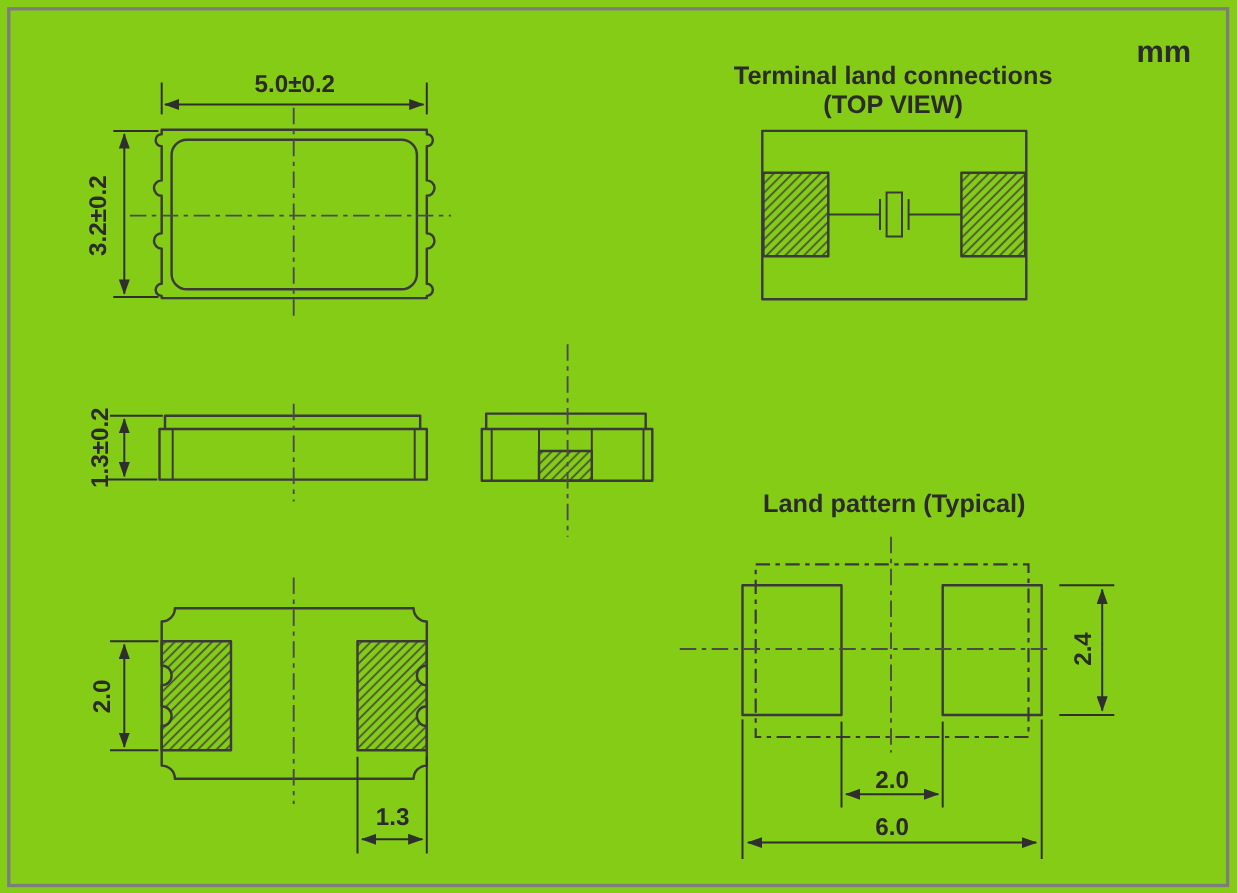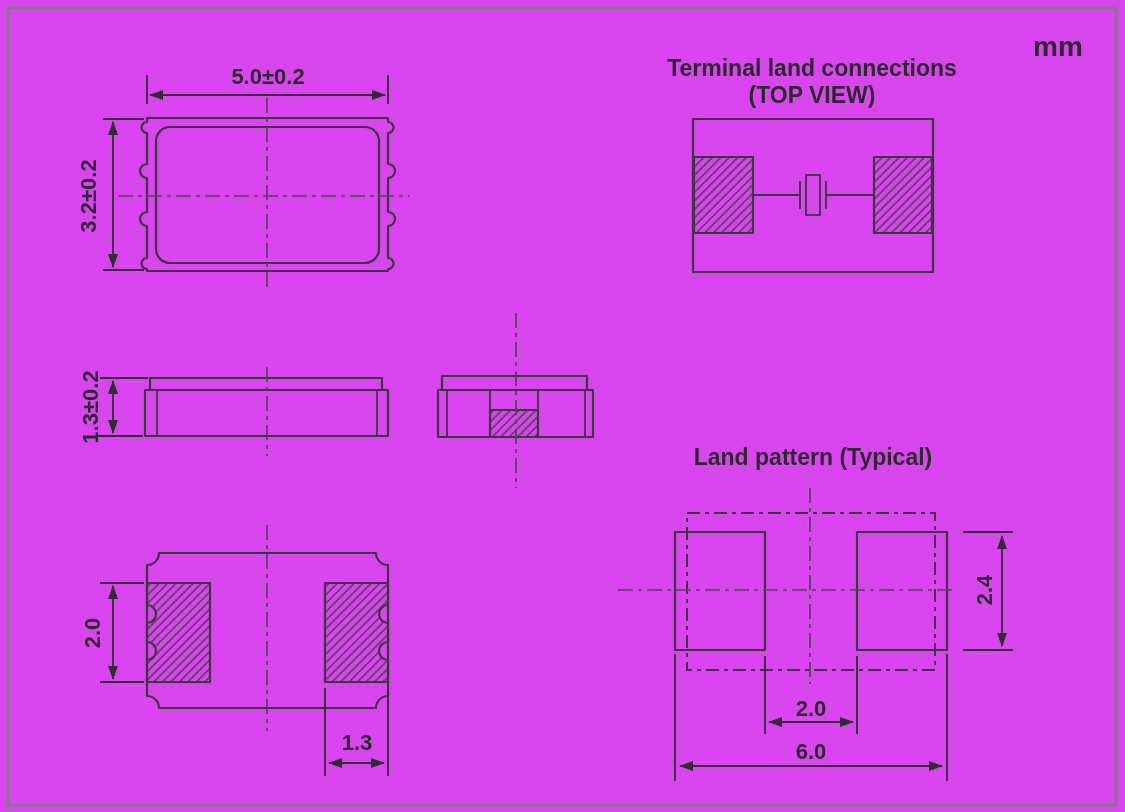--- a/index.html
+++ b/index.html
@@ -1,20 +1,20 @@
 <!DOCTYPE html>
 <html><head>
 <meta charset="utf-8">
 <style>
   html, body { margin: 0; padding: 0; background: #ffffff; }
   .canvas {
     position: relative;
     width: 1125px;
     height: 812px;
-    background: #d946ef;
+    background: #84cc16;
     font-family: "Liberation Sans", sans-serif;
     overflow: hidden;
     text-align: right;
   }
   .canvas svg { position: absolute; left: 0; top: 0; }
   .dim-text  { font-size: 22px; font-weight: bold; fill: #2b2b2b; }
   .title-text{ font-size: 23px; font-weight: bold; fill: #2b2b2b; }
   .unit-text { font-size: 28px; font-weight: bold; fill: #2b2b2b; }
   .ol   { stroke: #3a3a3a; stroke-width: 2.2; fill: none; stroke-linejoin: round; }
   .thin { stroke: #3a3a3a; stroke-width: 1.8; fill: none; }

